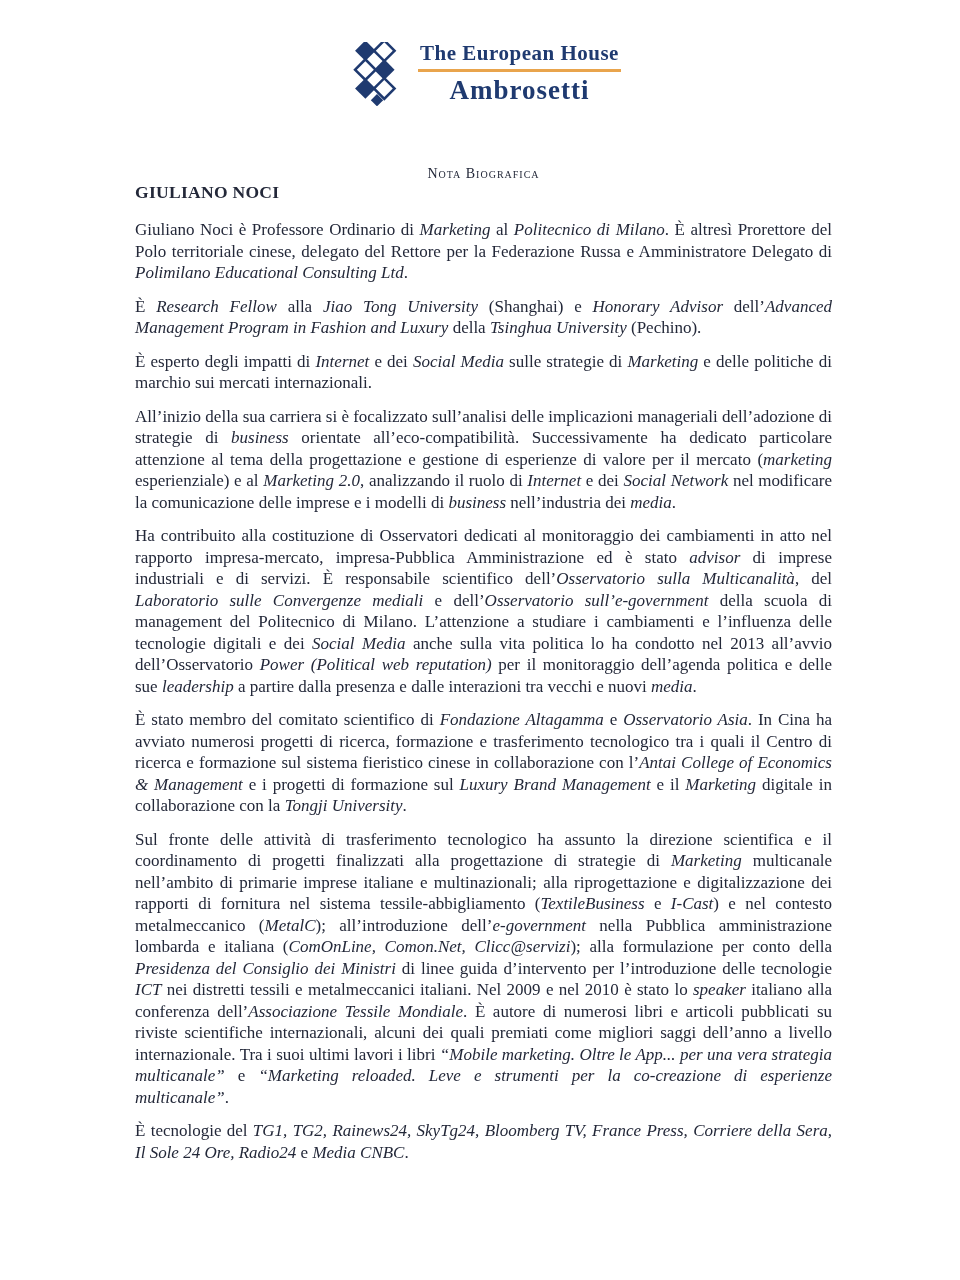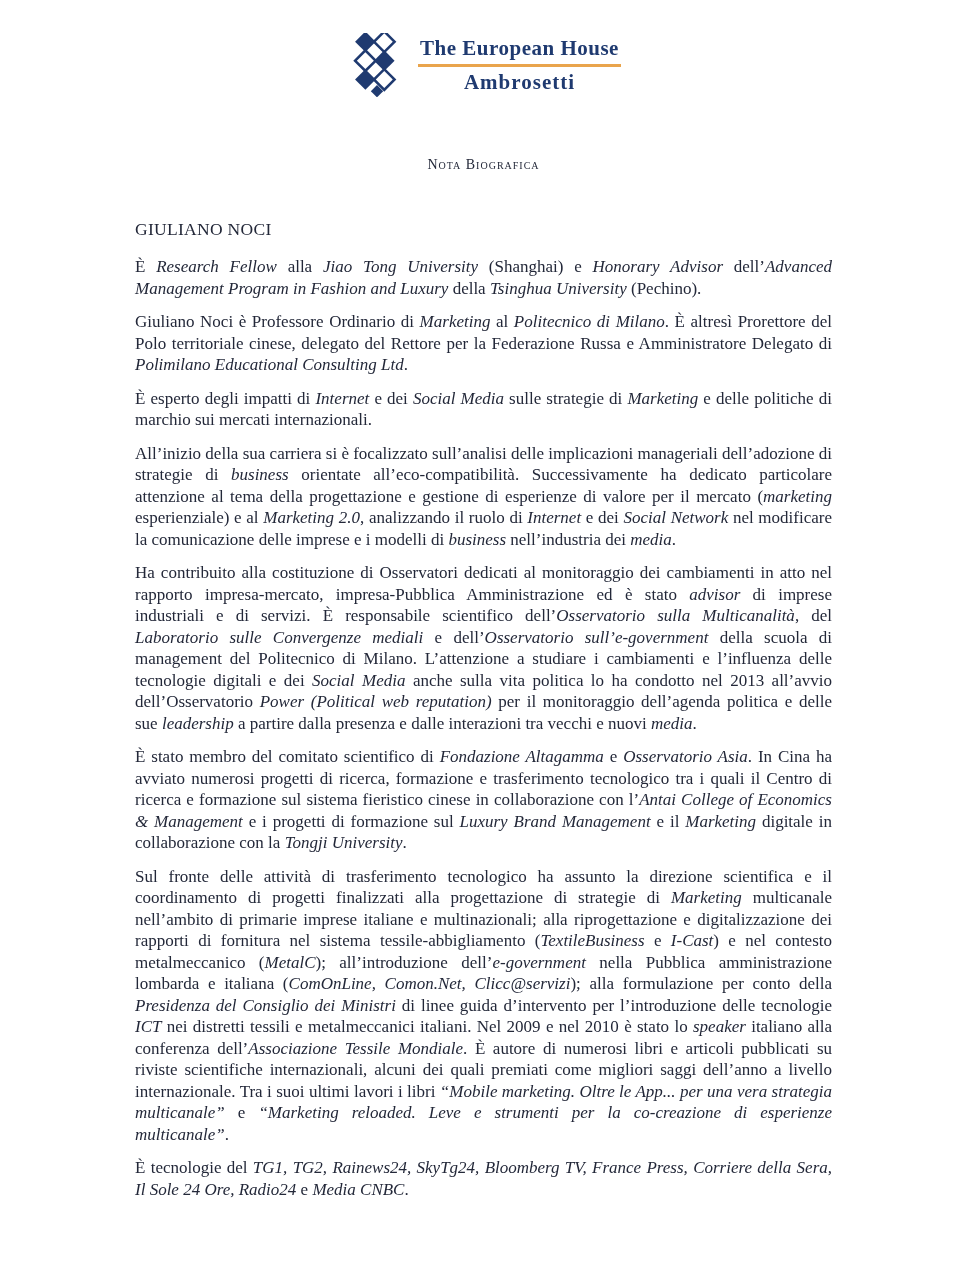--- a/index.html
+++ b/index.html
@@ -25,60 +25,59 @@
     background: var(--bg);
     padding: 33px 128px 0 135px;
   }
   
   .logo {
     display: flex;
     align-items: center;
     justify-content: center;
     gap: 10px;
     width: fit-content;
-    margin: 0 auto;
+    margin: 8px auto;
   }
   .logo-mark { width: 62px; height: 64px; flex: 0 0 auto; }
   .logo-mark svg { width: 100%; height: 100%; display: block; }
   .d-fill { fill: var(--navy); }
   .d-out  { fill: #ffffff; stroke: var(--navy); stroke-width: 3.5; }
   .logo-text { text-align: center; }
   .logo-line1 {
     font-size: 21px;
     font-weight: bold;
     color: var(--navy);
     letter-spacing: 0.5px;
     white-space: nowrap;
     padding: 0 2px 3px 2px;
   }
   .logo-divider {
     height: 3px;
     background: var(--orange);
     margin: 0 0 3px 0;
   }
   .logo-line2 {
-    font-size: 21px;
+    font-size: 27px;
     font-weight: bold;
     color: var(--navy);
     letter-spacing: 1px;
   }
   
   .doc-title {
     margin-top: 60px;
     text-align: center;
     font-size: 14px;
     font-weight: normal;
     font-variant: small-caps;
     letter-spacing: 1px;
     color: var(--ink);
   }
   .doc-heading {
-    margin-top: 46px;
     font-size: 17.5px;
-    font-weight: normal;
+    font-weight: bold;
     letter-spacing: 0.3px;
     color: var(--ink);
   }
   .doc-body { margin-top: 16px; }
   .doc-body p {
     font-size: 17px;
     line-height: 21.5px;
     text-align: justify;
     margin-bottom: 12px;
     color: var(--ink);
@@ -107,22 +106,22 @@
       <div class="logo-divider"></div>
       <div class="logo-line2">Ambrosetti</div>
     </div>
   </header>
 
   <h1 class="doc-title">Nota Biografica</h1>
 
   <h2 class="doc-heading">GIULIANO NOCI</h2>
 
   <main class="doc-body" id="doc-body">
+      <p><span>Giuliano Noci è Professore Ordinario di </span><i>Marketing</i><span> al </span><i>Politecnico di Milano</i><span>. È altresì Prorettore del Polo territoriale cinese, delegato del Rettore per la Federazione Russa e Amministratore Delegato di </span><i>Polimilano Educational Consulting Ltd</i><span>.</span></p>
       <p><span>È </span><i>Research Fellow</i><span> alla </span><i>Jiao Tong University</i><span> (Shanghai) e </span><i>Honorary Advisor</i><span> dell’</span><i>Advanced Management Program in Fashion and Luxury</i><span> della </span><i>Tsinghua University</i><span> (Pechino).</span></p>
-      <p><span>Giuliano Noci è Professore Ordinario di </span><i>Marketing</i><span> al </span><i>Politecnico di Milano</i><span>. È altresì Prorettore del Polo territoriale cinese, delegato del Rettore per la Federazione Russa e Amministratore Delegato di </span><i>Polimilano Educational Consulting Ltd</i><span>.</span></p>
       <p><span>È esperto degli impatti di </span><i>Internet</i><span> e dei </span><i>Social Media</i><span> sulle strategie di </span><i>Marketing</i><span> e delle politiche di marchio sui mercati internazionali.</span></p>
       <p><span>All’inizio della sua carriera si è focalizzato sull’analisi delle implicazioni manageriali dell’adozione di strategie di </span><i>business</i><span> orientate all’eco-compatibilità. Successivamente ha dedicato particolare attenzione al tema della progettazione e gestione di esperienze di valore per il mercato (</span><i>marketing</i><span> esperienziale) e al </span><i>Marketing 2.0</i><span>, analizzando il ruolo di </span><i>Internet</i><span> e dei </span><i>Social Network</i><span> nel modificare la comunicazione delle imprese e i modelli di </span><i>business</i><span> nell’industria dei </span><i>media</i><span>.</span></p>
       <p><span>Ha contribuito alla costituzione di Osservatori dedicati al monitoraggio dei cambiamenti in atto nel rapporto impresa-mercato, impresa-Pubblica Amministrazione ed è stato </span><i>advisor</i><span> di imprese industriali e di servizi. È responsabile scientifico dell’</span><i>Osservatorio sulla Multicanalità</i><span>, del </span><i>Laboratorio sulle Convergenze mediali</i><span> e dell’</span><i>Osservatorio sull’e-government</i><span> della scuola di management del Politecnico di Milano. L’attenzione a studiare i cambiamenti e l’influenza delle tecnologie digitali e dei </span><i>Social Media</i><span> anche sulla vita politica lo ha condotto nel 2013 all’avvio dell’Osservatorio </span><i>Power (Political web reputation)</i><span> per il monitoraggio dell’agenda politica e delle sue </span><i>leadership</i><span> a partire dalla presenza e dalle interazioni tra vecchi e nuovi </span><i>media</i><span>.</span></p>
       <p><span>È stato membro del comitato scientifico di </span><i>Fondazione Altagamma</i><span> e </span><i>Osservatorio Asia</i><span>. In Cina ha avviato numerosi progetti di ricerca, formazione e trasferimento tecnologico tra i quali il Centro di ricerca e formazione sul sistema fieristico cinese in collaborazione con l’</span><i>Antai College of Economics &amp; Management</i><span> e i progetti di formazione sul </span><i>Luxury Brand Management</i><span> e il </span><i>Marketing</i><span> digitale in collaborazione con la </span><i>Tongji University</i><span>.</span></p>
       <p><span>Sul fronte delle attività di trasferimento tecnologico ha assunto la direzione scientifica e il coordinamento di progetti finalizzati alla progettazione di strategie di </span><i>Marketing</i><span> multicanale nell’ambito di primarie imprese italiane e multinazionali; alla riprogettazione e digitalizzazione dei rapporti di fornitura nel sistema tessile-abbigliamento (</span><i>TextileBusiness</i><span> e </span><i>I-Cast</i><span>) e nel contesto metalmeccanico (</span><i>MetalC</i><span>); all’introduzione dell’</span><i>e-government</i><span> nella Pubblica amministrazione lombarda e italiana (</span><i>ComOnLine, Comon.Net, Clicc@servizi</i><span>); alla formulazione per conto della </span><i>Presidenza del Consiglio dei Ministri</i><span> di linee guida d’intervento per l’introduzione delle tecnologie </span><i>ICT</i><span> nei distretti tessili e metalmeccanici italiani. Nel 2009 e nel 2010 è stato lo </span><i>speaker</i><span> italiano alla conferenza dell’</span><i>Associazione Tessile Mondiale</i><span>. È autore di numerosi libri e articoli pubblicati su riviste scientifiche internazionali, alcuni dei quali premiati come migliori saggi dell’anno a livello internazionale. Tra i suoi ultimi lavori i libri </span><i>“Mobile marketing. Oltre le App... per una vera strategia multicanale”</i><span> e </span><i>“Marketing reloaded. Leve e strumenti per la co-creazione di esperienze multicanale”</i><span>.</span></p>
       <p><span>È tecnologie del </span><i>TG1, TG2, Rainews24, SkyTg24, Bloomberg TV, France Press, Corriere della Sera, Il Sole 24 Ore, Radio24</i><span> e </span><i>Media CNBC</i><span>.</span></p>
     </main>
 
 </div>
 

